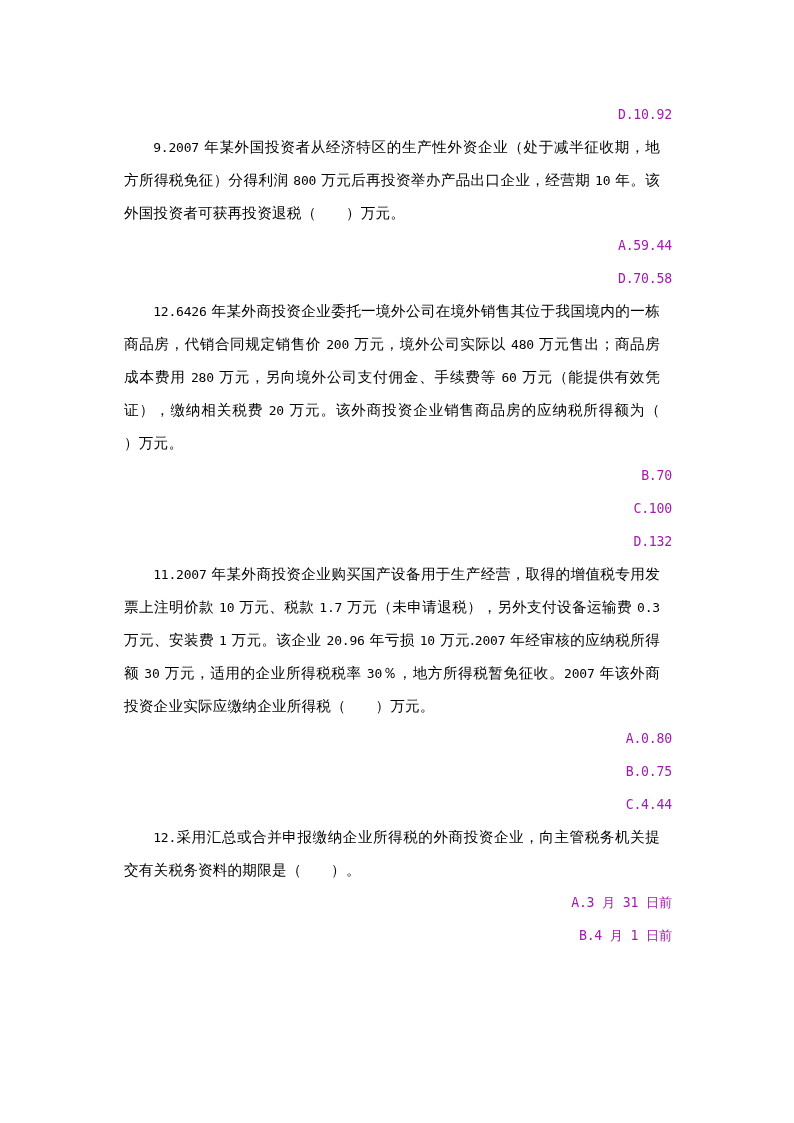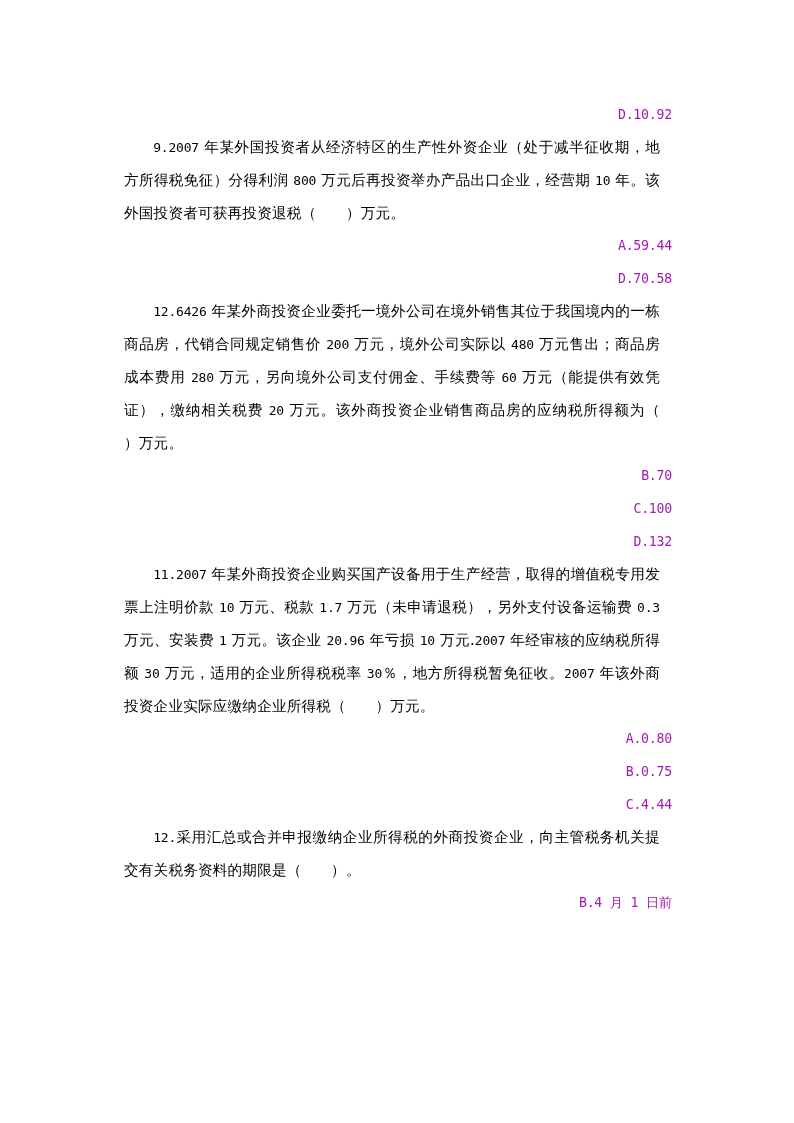--- a/index.html
+++ b/index.html
@@ -76,15 +76,16 @@
       <p class="option"><span class="lbl">D.</span><span class="val">70.58</span></p>
       <p class="question"><span class="num">12.6426</span> 年某外商投资企业委托一境外公司在境外销售其位于我国境内的一栋商品房，代销合同规定销售价 <span class="num">200</span> 万元，境外公司实际以 <span class="num">480</span> 万元售出；商品房成本费用 <span class="num">280</span> 万元，另向境外公司支付佣金、手续费等 <span class="num">60</span> 万元（能提供有效凭证），缴纳相关税费 <span class="num">20</span> 万元。该外商投资企业销售商品房的应纳税所得额为（　　）万元。</p>
       <p class="option"><span class="lbl">B.</span><span class="val">70</span></p>
       <p class="option"><span class="lbl">C.</span><span class="val">100</span></p>
       <p class="option"><span class="lbl">D.</span><span class="val">132</span></p>
       <p class="question"><span class="num">11.2007</span> 年某外商投资企业购买国产设备用于生产经营，取得的增值税专用发票上注明价款 <span class="num">10</span> 万元、税款 <span class="num">1.7</span> 万元（未申请退税），另外支付设备运输费 <span class="num">0.3</span> 万元、安装费 <span class="num">1</span> 万元。该企业 <span class="num">20.96</span> 年亏损 <span class="num">10</span> 万元.<span class="num">2007</span> 年经审核的应纳税所得额 <span class="num">30</span> 万元，适用的企业所得税税率 <span class="num">30</span>％，地方所得税暂免征收。<span class="num">2007</span> 年该外商投资企业实际应缴纳企业所得税（　　）万元。</p>
       <p class="option"><span class="lbl">A.</span><span class="val">0.80</span></p>
       <p class="option"><span class="lbl">B.</span><span class="val">0.75</span></p>
       <p class="option"><span class="lbl">C.</span><span class="val">4.44</span></p>
       <p class="question"><span class="num">12.</span>采用汇总或合并申报缴纳企业所得税的外商投资企业，向主管税务机关提交有关税务资料的期限是（　　）。</p>
+      <p class="option"><span class="lbl">A.</span><span class="val">3 月 31 日前</span></p>
       <p class="option"><span class="lbl">B.</span><span class="val">4 月 1 日前</span></p>
     </div>
 </div>
 
 </body></html>

